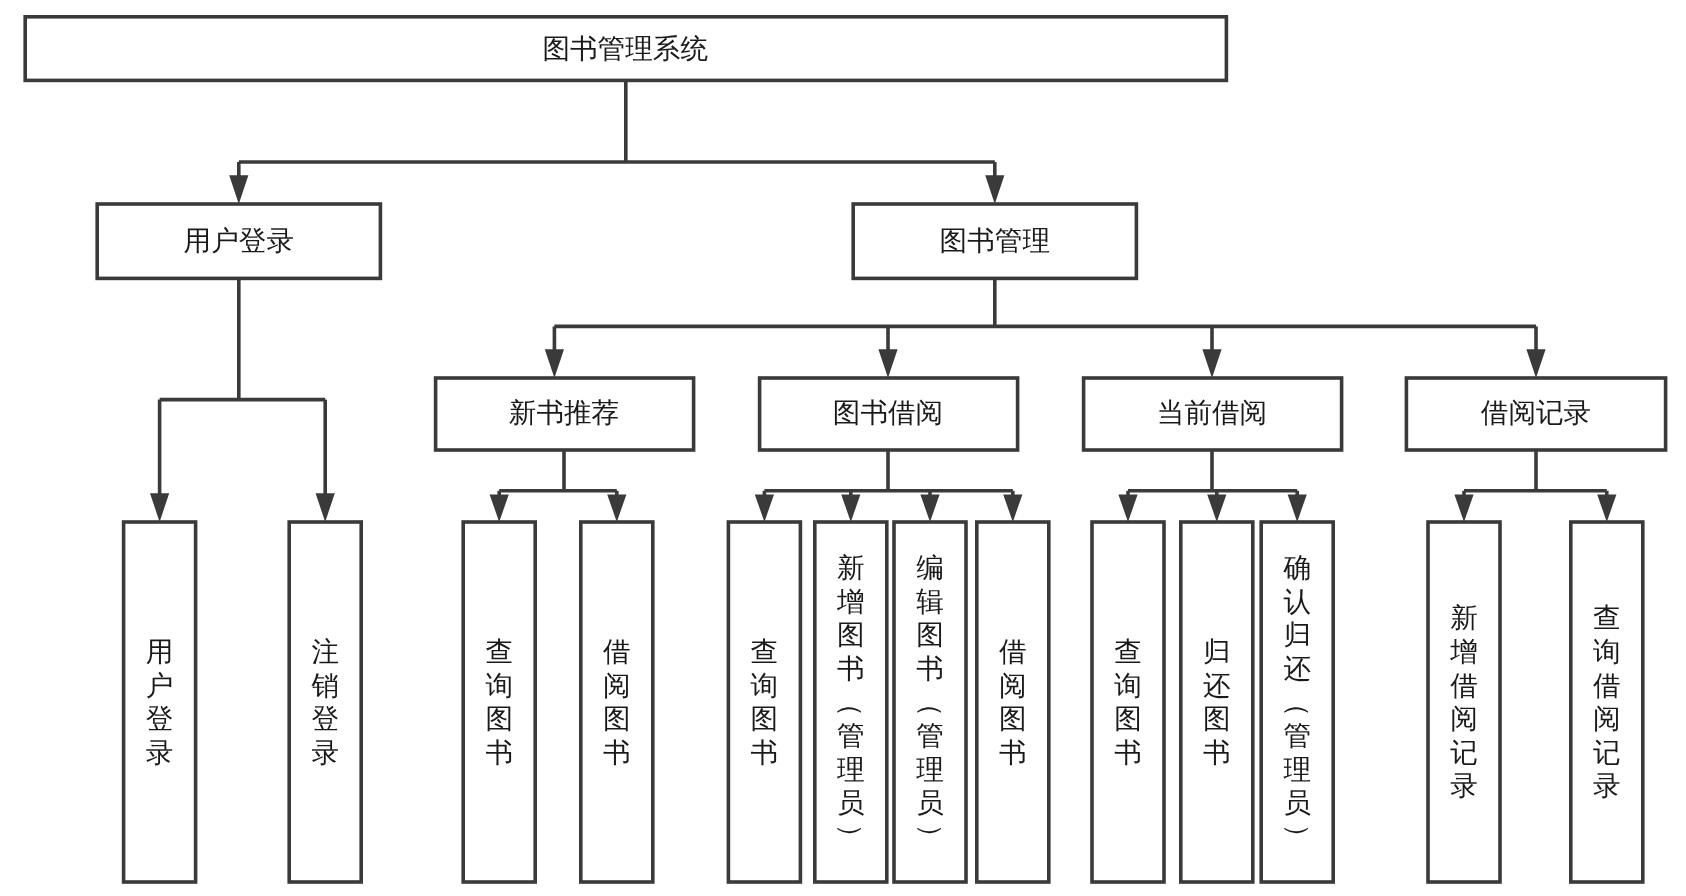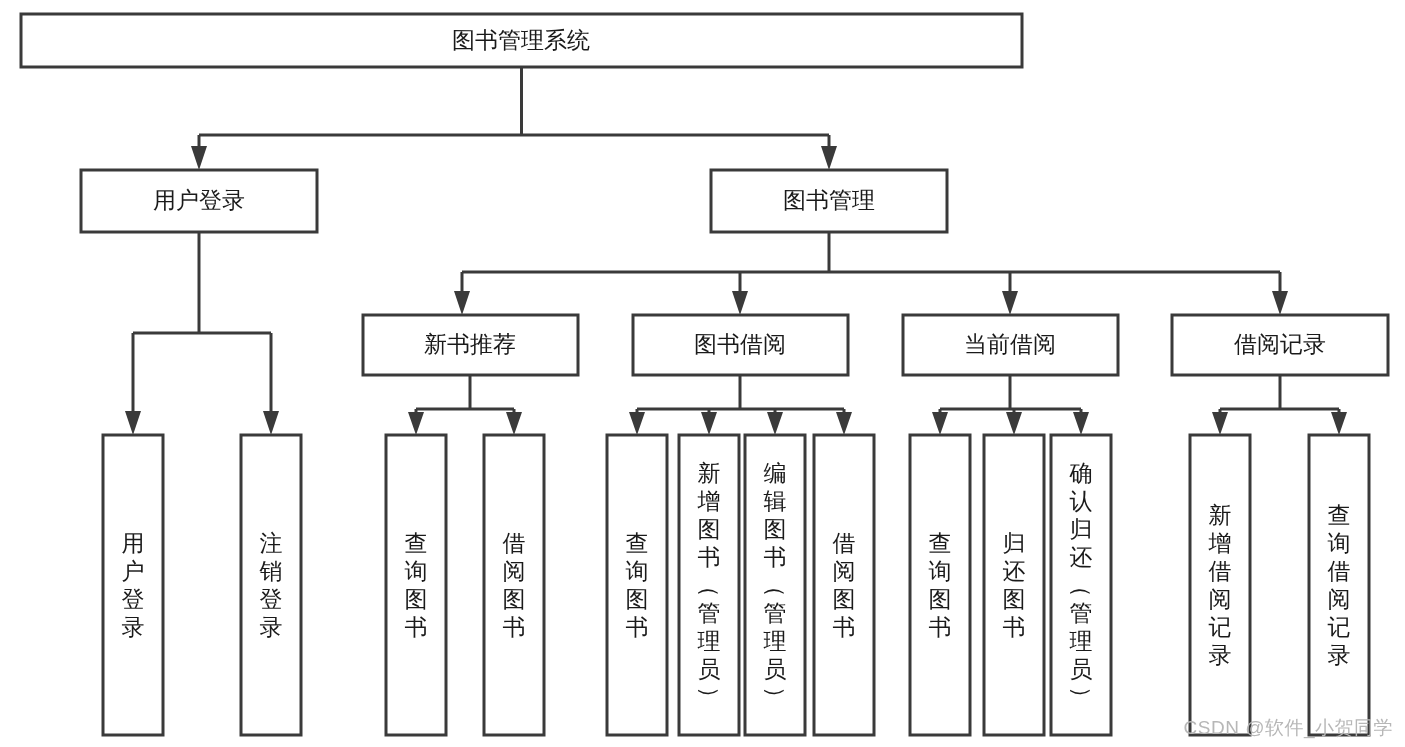--- a/index.html
+++ b/index.html
@@ -222,14 +222,13 @@
     <g>
       <rect class="node-rect" x="1190" y="435" width="60" height="300"></rect>
       <text class="node-label-v" x="1220" y="450"><tspan x="1220" y="522.84">新</tspan><tspan x="1220" y="550.84">增</tspan><tspan x="1220" y="578.84">借</tspan><tspan x="1220" y="606.84">阅</tspan><tspan x="1220" y="634.84">记</tspan><tspan x="1220" y="662.84">录</tspan></text>
     </g>
     <g>
       <rect class="node-rect" x="1309" y="435" width="60" height="300"></rect>
       <text class="node-label-v" x="1339" y="450"><tspan x="1339" y="522.84">查</tspan><tspan x="1339" y="550.84">询</tspan><tspan x="1339" y="578.84">借</tspan><tspan x="1339" y="606.84">阅</tspan><tspan x="1339" y="634.84">记</tspan><tspan x="1339" y="662.84">录</tspan></text>
     </g>
   </svg>
 
-  <div class="watermark-text">CSDN @软件_小贺同学</div>
 </div>
 
 </body></html>

